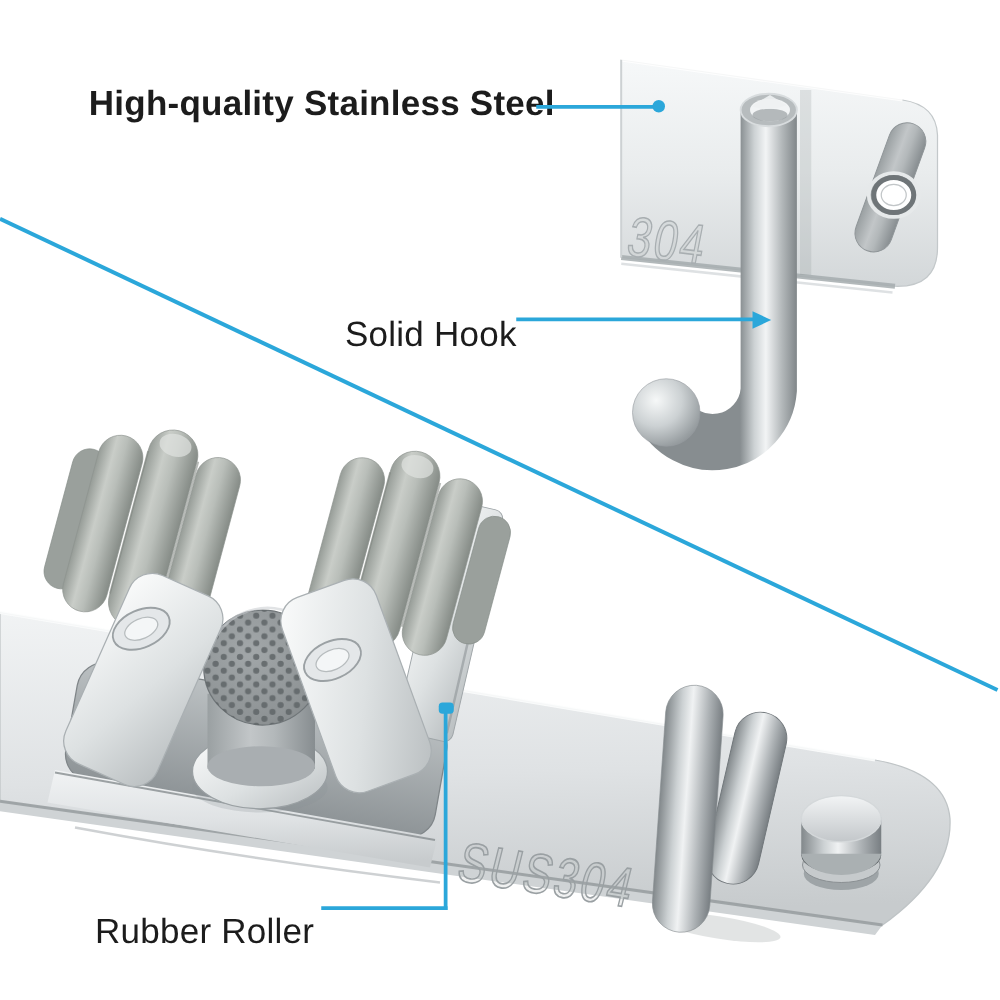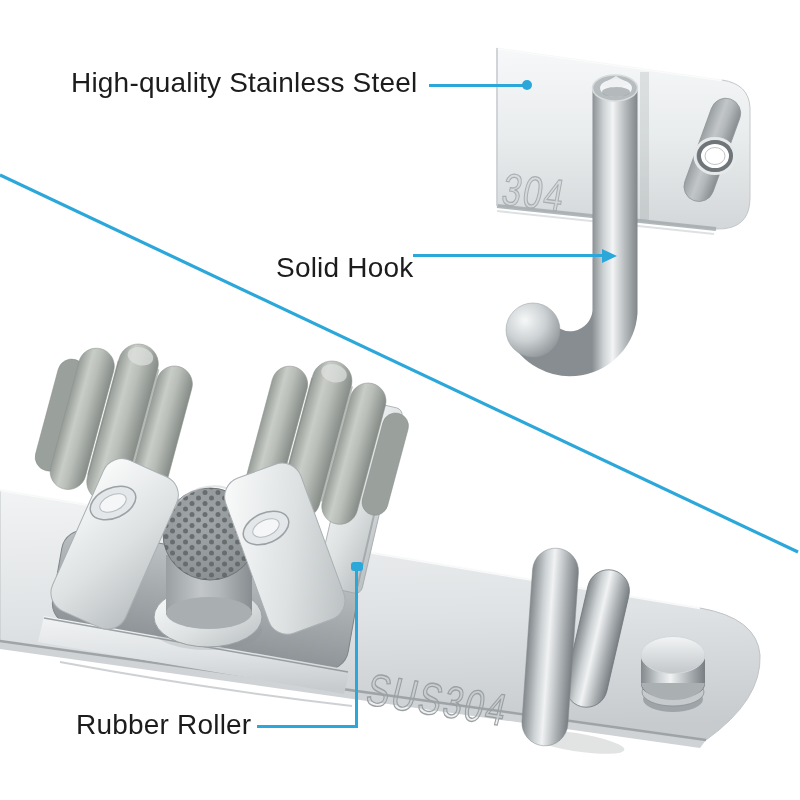--- a/index.html
+++ b/index.html
@@ -211,26 +211,26 @@
         <ellipse cx="673" cy="699" rx="30" ry="13" fill="#9ea4a7"></ellipse>
         <ellipse cx="673" cy="692" rx="31" ry="14" fill="#c6cacc" stroke="#878d90" stroke-width=".75"></ellipse>
         <ellipse cx="673" cy="684" rx="32" ry="15" fill="#62686b"></ellipse>
         <ellipse cx="673" cy="682" rx="32" ry="18" fill="#aab0b2"></ellipse>
         <rect x="641" y="654" width="64" height="29" fill="url(#gCapsule)"></rect>
         <ellipse cx="673" cy="655" rx="32" ry="18.5" fill="url(#gCapTop)" stroke="#d4d8da" stroke-width="1"></ellipse>
       </g>
     </g>
   </svg>
 
-  <div class="callout-label" style="left:71px;top:68px;">High-quality Stainless Steel</div>
+  <div class="callout-label" style="left:71px;top:68px;font-weight:bold;">High-quality Stainless Steel</div>
   <div class="callout-line" style="left:429px;top:84px;width:97px;height:3px;"></div>
   <div class="callout-dot" style="left:522px;top:80px;"></div>
 
   <div class="callout-label" style="left:276px;top:237px;margin-top:16px;">Solid Hook</div>
   <div class="callout-line" style="left:413px;top:254px;width:191px;height:3px;"></div>
   <div class="callout-arrow" style="left:602px;top:248.5px;"></div>
 
-  <div class="callout-label" style="left:76px;top:710px;">Rubber Roller</div>
+  <div class="callout-label" style="left:76px;top:730px;">Rubber Roller</div>
   <div class="callout-line" style="left:257px;top:725px;width:101px;height:3px;"></div>
   <div class="callout-line" style="left:355px;top:566px;width:3px;height:162px;"></div>
   <div class="callout-tick" style="left:351px;top:562px;"></div>
 
 </div>
 
 </body></html>

